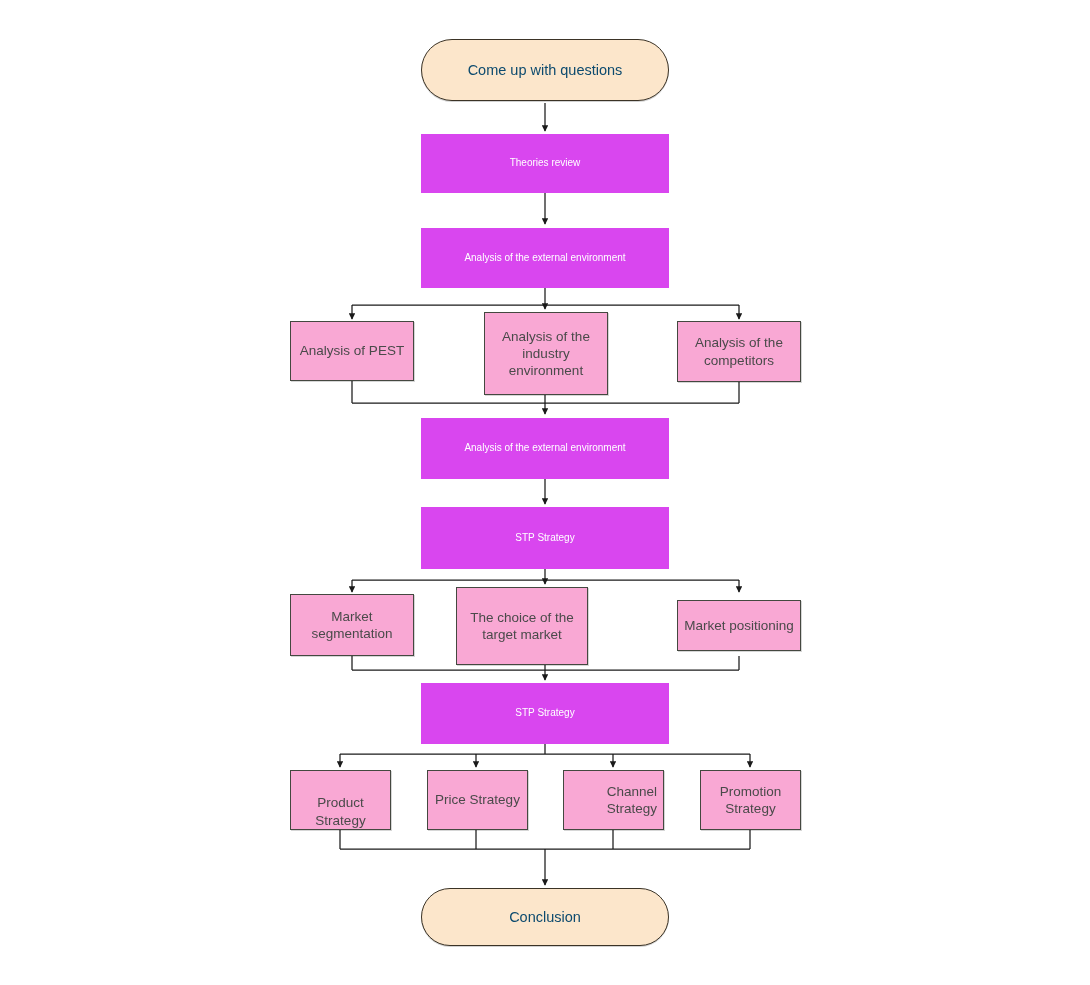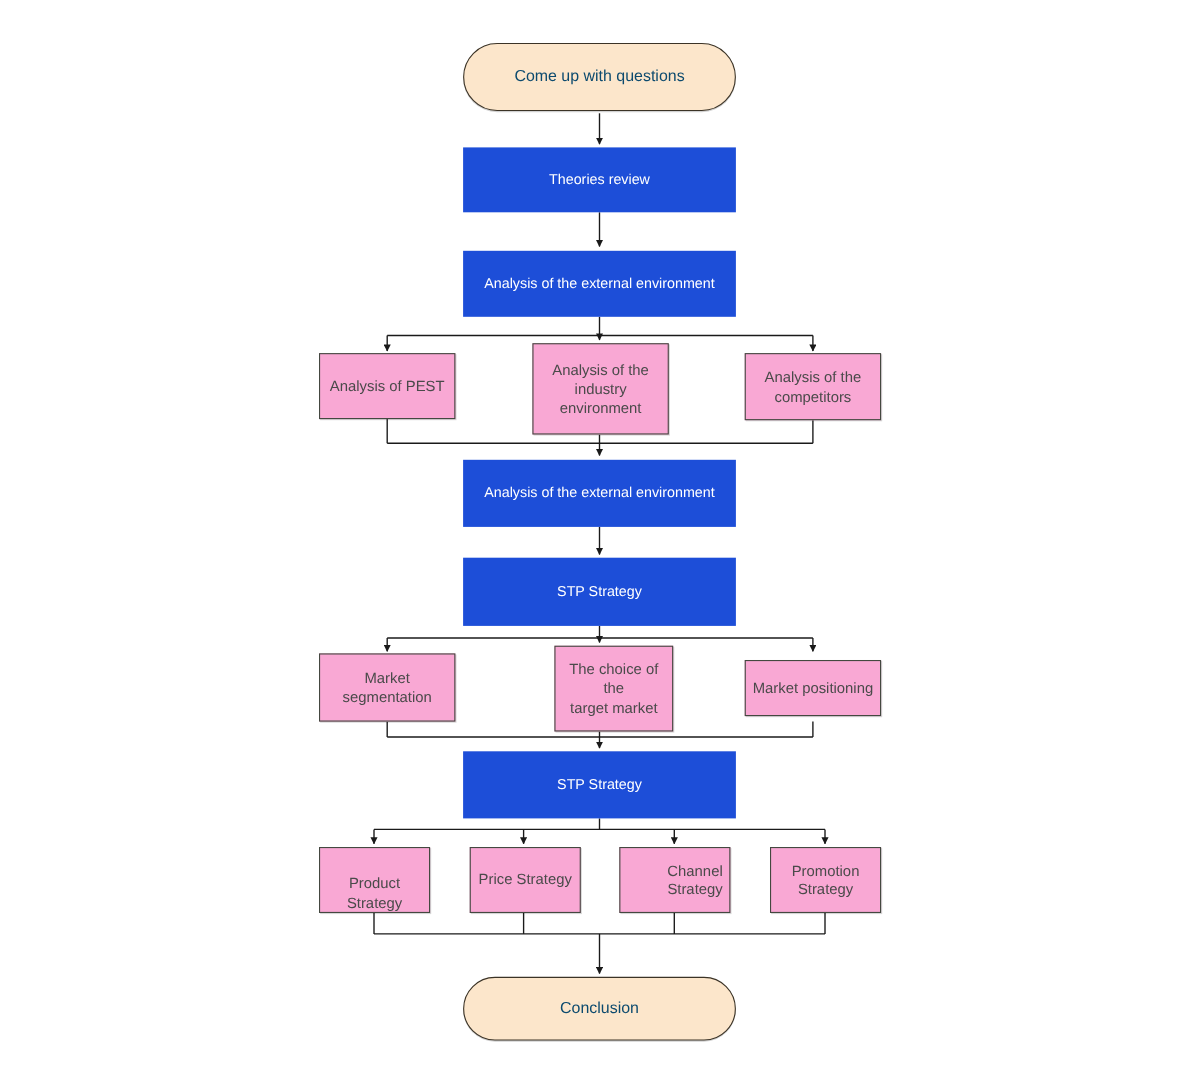--- a/index.html
+++ b/index.html
@@ -47,24 +47,24 @@
   .node.terminal {
     background: #FCE6CB;
     border: 1.4px solid #3b3326;
     border-radius: 34px;
     color: #0c4a6e;
     font-size: 14.5px;
     box-shadow: 0 1px 0 rgba(0,0,0,0.18);
   }
   
   .node.band {
-    background: #1d4ed8;
+    background: #d946ef;
     border: none;
     color: #ffffff;
-    font-size: 13px;
+    font-size: 10px;
   }
   
   .node.sub {
     background: #f9a8d4;
     border: 1.6px solid #444840;
     color: #4a4a4a;
     font-size: 13.5px;
     box-shadow: 1px 1px 0 rgba(0,0,0,0.16);
   }
 </style>
@@ -158,21 +158,21 @@
 
   <div class="node band" style="left:421px; top:507px; width:248px; height:62px;">
     <span class="node-label">STP Strategy</span>
   </div>
 
   <div class="node sub" style="left:290px; top:594px; width:124px; height:62px;">
     <span class="node-label">Market
 segmentation</span>
   </div>
 
-  <div class="node sub" style="left:504px; top:587px; width:108px; height:78px;">
+  <div class="node sub" style="left:456px; top:587px; width:132px; height:78px;">
     <span class="node-label">The choice of the
 target market</span>
   </div>
 
   <div class="node sub" style="left:677px; top:600px; width:124px; height:51px;">
     <span class="node-label">Market positioning</span>
   </div>
 
   <div class="node band" style="left:421px; top:683px; width:248px; height:61px;">
     <span class="node-label">STP Strategy</span>

